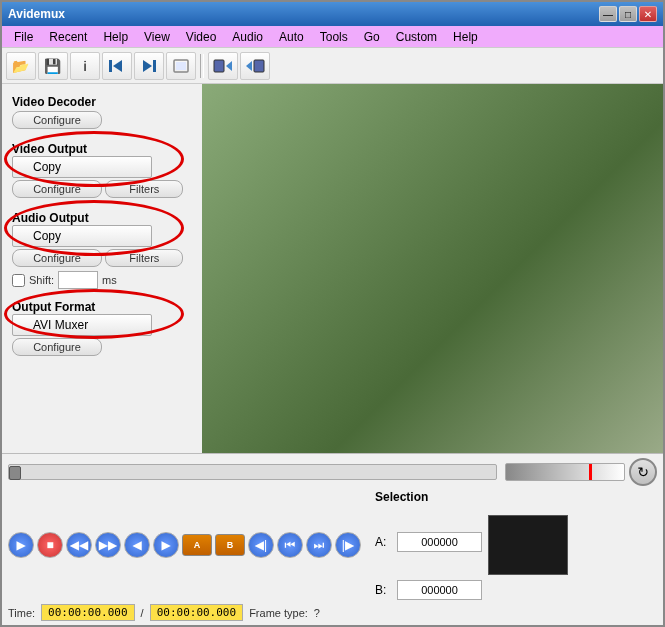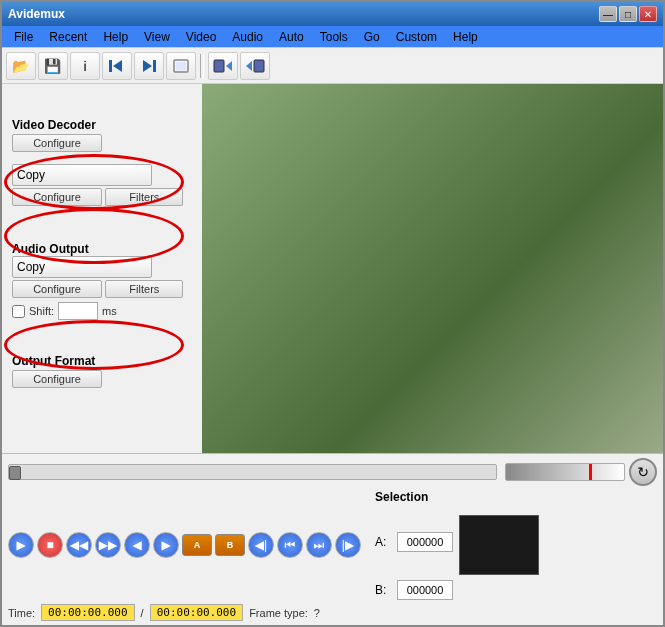--- a/index.html
+++ b/index.html
@@ -54,21 +54,21 @@
       display: flex;
       align-items: center;
       justify-content: center;
       border-radius: 2px;
     }
 
     .title-btn.close { background: linear-gradient(to bottom, #e06060, #c03030); color: white; }
 
     
     .menu-bar {
-      background: #3b82f6;
+      background: #f0abfc;
       border-bottom: 1px solid #ccc;
       height: 22px;
       display: flex;
       align-items: center;
       padding: 0 4px;
       flex-shrink: 0;
     }
 
     .menu-item {
       padding: 2px 8px;
@@ -110,53 +110,53 @@
       height: 24px;
       border-left: 1px solid #aaa;
       border-right: 1px solid #fff;
       margin: 0 2px;
     }
 
     .section-label {
       font-weight: bold;
       font-size: 12px;
       color: #000;
-      margin-top: 24px;
+      margin-top: 1px;
     }
 
     .value-text {
       font-size: 12px;
       color: #333;
       padding-left: 4px;
     }
 
     .btn {
       background: linear-gradient(to bottom, #f8f8f8, #e0e0e0);
       border: 1px solid #aaa;
       padding: 2px 8px;
       cursor: pointer;
       font-size: 11px;
-      border-radius: 2px;
+      border-radius: 8px;
       color: #333;
       text-align: center;
     }
 
     .dropdown-wrapper {
       display: flex;
       align-items: center;
       position: relative;
     }
 
     .dropdown {
       width: 140px;
       height: 22px;
       border: 1px solid #aaa;
       background: linear-gradient(to bottom, #fff, #e8e8e8);
       font-size: 12px;
-      padding: 1px 4px;
+      padding: 1px 20px;
       cursor: pointer;
       appearance: none;
       -webkit-appearance: none;
       border-radius: 2px;
     }
 
     .section-group {
       position: relative;
       padding: 4px 0;
     }
@@ -274,21 +274,21 @@
       align-items: center;
       gap: 6px;
     }
 
     .selection-label {
       font-size: 12px;
       width: 16px;
     }
 
     .selection-input {
-      width: 56px;
+      width: 85px;
       height: 20px;
       border: 1px solid #aaa;
       background: #fff;
       font-size: 11px;
       text-align: center;
     }
 
     .black-box {
       width: 80px;
       height: 60px;
@@ -469,20 +469,21 @@
 
     <div class="left-side">
 
       <div class="section-group">
         <div class="section-label">Video Decoder</div>
         <button class="btn configure-btn">Configure</button>
       </div>
 
       <div class="section-group video-output-group">
         <div class="red-circle" style="top:-6px; left:-8px; width:180px; height:56px;"></div>
+        <div class="section-label">Video Output</div>
         <div class="dropdown-wrapper">
           <select class="dropdown">
             <option>Copy</option>
             <option>Xvid</option>
             <option>x264</option>
             <option>MPEG-2</option>
           </select>
         </div>
         <button class="btn configure-btn">Configure</button>
         <button class="btn filters-btn">Filters</button>
@@ -505,20 +506,27 @@
           <input type="checkbox" class="checkbox" style="">
           <span class="time-label">Shift:</span>
           <input type="text" class="shift-input" style="">
           <span class="time-label">ms</span>
         </div>
       </div>
 
       <div class="section-group output-format-group">
         <div class="red-circle" style="top:-6px; left:-8px; width:180px; height:50px;"></div>
         <div class="section-label">Output Format</div>
+        <div class="dropdown-wrapper">
+          <select class="dropdown">
+            <option>AVI Muxer</option>
+            <option>MKV Muxer</option>
+            <option>MP4 Muxer</option>
+          </select>
+        </div>
         <button class="btn configure-btn">Configure</button>
       </div>
 
     </div>
 
     <div class="right-panel">
       <div class="video-area">
       </div>
     </div>
 

